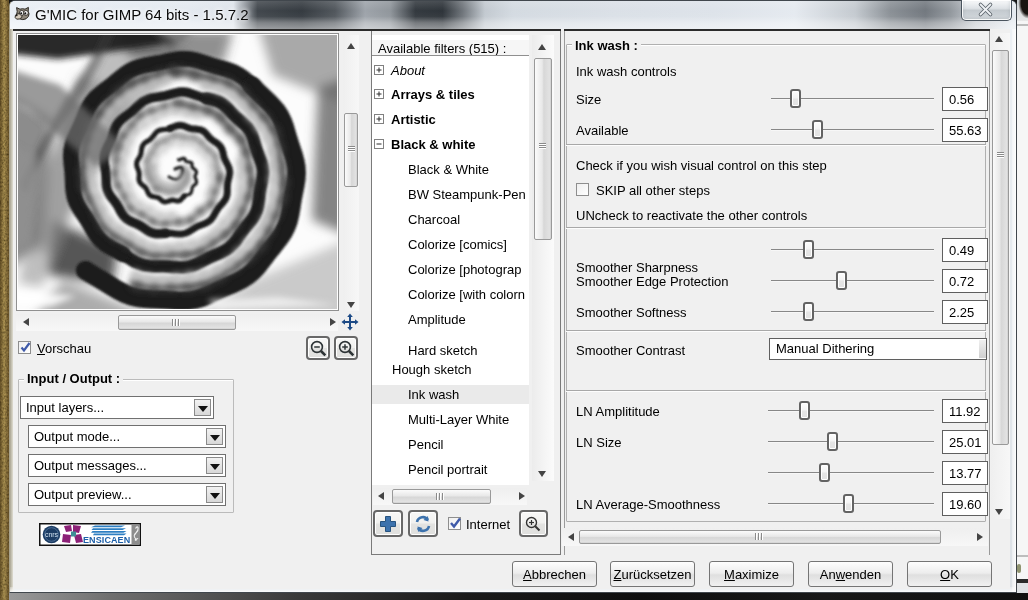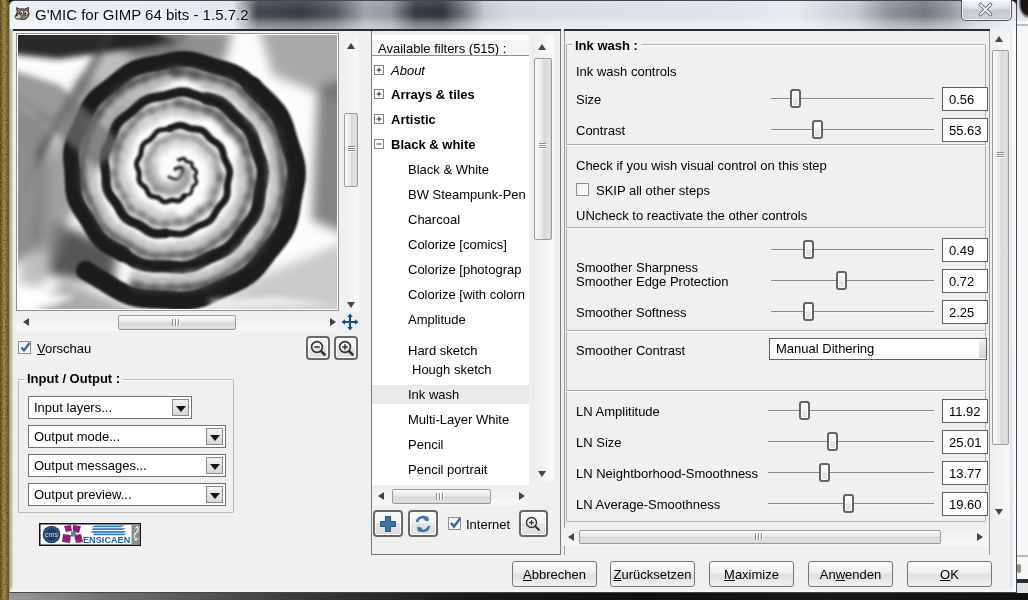--- a/index.html
+++ b/index.html
@@ -228,21 +228,21 @@
 <div class="btn" style="left:334px;top:336px;width:24px;height:24px"></div>
 <svg class="abs" style="left:337px;top:339px" width="19" height="19" viewBox="0 0 19 19">
       <circle cx="8" cy="8" r="5.4" fill="none" stroke="#2e3436" stroke-width="1.6"></circle>
       <line x1="12" y1="12" x2="16.3" y2="16.3" stroke="#2e3436" stroke-width="2.6"></line>
       <line x1="5.2" y1="8" x2="10.8" y2="8" stroke="#2e3436" stroke-width="1.5"></line>
       <line x1="8" y1="5.2" x2="8" y2="10.8" stroke="#2e3436" stroke-width="1.5"></line>
     </svg>
 
 <div class="frame" style="left:18px;top:379px;width:216px;height:134px"></div>
 <div class="flabel" style="left:24px;top:371px">Input / Output :</div>
-<div class="combo" style="left:28px;top:396px;width:164px">
+<div class="combo" style="left:20px;top:396px;width:194px">
       <div class="t">Input layers...</div>
       <div class="b"></div>
     </div>
 <div class="combo" style="left:28px;top:425px;width:198px">
       <div class="t">Output mode...</div>
       <div class="b"></div>
     </div>
 <div class="combo" style="left:28px;top:454px;width:198px">
       <div class="t">Output messages...</div>
       <div class="b"></div>
@@ -288,21 +288,21 @@
 <div class="lbl tree-bold" style="left:391px;top:112px">Artistic</div>
 <div class="lbl tree-bold" style="left:391px;top:137px">Black &amp; white</div>
 <div class="lbl" style="left:408px;top:162px">Black &amp; White</div>
 <div class="lbl" style="left:408px;top:187px">BW Steampunk-Pen</div>
 <div class="lbl" style="left:408px;top:212px">Charcoal</div>
 <div class="lbl" style="left:408px;top:237px">Colorize [comics]</div>
 <div class="lbl" style="left:408px;top:262px">Colorize [photograp</div>
 <div class="lbl" style="left:408px;top:287px">Colorize [with colorn</div>
 <div class="lbl" style="left:408px;top:312px">Amplitude</div>
 <div class="lbl" style="left:408px;top:343px">Hard sketch</div>
-<div class="lbl" style="left:412px;top:362px">Hough sketch</div>
+<div class="lbl" style="left:392px;top:362px">Hough sketch</div>
 <div class="lbl" style="left:408px;top:387px">Ink wash</div>
 <div class="lbl" style="left:408px;top:412px">Multi-Layer White</div>
 <div class="lbl" style="left:408px;top:437px">Pencil</div>
 <div class="lbl" style="left:408px;top:462px">Pencil portrait</div>
 
 <svg class="abs" style="left:374px;top:65px" width="10" height="10" viewBox="0 0 10 10">
       <rect x="0.5" y="0.5" width="9" height="9" fill="#fff" stroke="#808080"></rect>
       <line x1="2.5" y1="5" x2="7.5" y2="5" stroke="#2b2b2b"></line>
       <line x1="5" y1="2.5" x2="5" y2="7.5" stroke="#2b2b2b"></line>
     </svg>
@@ -368,21 +368,21 @@
 <div class="abs" style="left:564px;top:31px;width:426px;height:524px;border-left:1px solid #9a9a9a;border-right:1px solid #9a9a9a;background:#f0f0f0"></div>
 <div class="frame" style="left:566px;top:44px;width:420px;height:478px;border-color:#b0b0b0"></div>
 <div class="flabel" style="left:572px;top:38px">Ink wash :</div>
 <div class="lbl" style="left:576px;top:64px">Ink wash controls</div>
 
 <div class="lbl" style="left:576px;top:92px">Size</div>
 <div class="strack" style="left:771px;top:98px;width:163px"></div>
 <div class="shandle" style="left:790px;top:89px"></div>
 <div class="numbox" style="top:87px">0.56</div>
 
-<div class="lbl" style="left:576px;top:123px">Contrast</div>
+<div class="lbl" style="left:576px;top:123px">Available</div>
 <div class="strack" style="left:771px;top:129px;width:163px"></div>
 <div class="shandle" style="left:812px;top:120px"></div>
 <div class="numbox" style="top:118px">55.63</div>
 <div class="sep" style="left:566px;top:144px;width:420px"></div>
 <div class="lbl" style="left:576px;top:158px">Check if you wish visual control on this step</div>
 <div class="cb" style="left:576px;top:183px"></div>
 <div class="lbl" style="left:596px;top:183px">SKIP all other steps</div>
 <div class="lbl" style="left:576px;top:208px">UNcheck to reactivate the other controls</div>
 <div class="sep" style="left:566px;top:227px;width:420px"></div>
 
@@ -407,21 +407,20 @@
 <div class="sep" style="left:566px;top:390px;width:420px"></div>
 
 <div class="lbl" style="left:576px;top:404px">LN Amplititude</div>
 <div class="strack" style="left:768px;top:410px;width:166px"></div>
 <div class="shandle" style="left:799px;top:401px"></div>
 <div class="numbox" style="top:399px">11.92</div>
 <div class="lbl" style="left:576px;top:435px">LN Size</div>
 <div class="strack" style="left:768px;top:441px;width:166px"></div>
 <div class="shandle" style="left:827px;top:432px"></div>
 <div class="numbox" style="top:430px">25.01</div>
-<div class="lbl" style="left:576px;top:466px">LN Neightborhood-Smoothness</div>
 <div class="strack" style="left:768px;top:472px;width:166px"></div>
 <div class="shandle" style="left:819px;top:463px"></div>
 <div class="numbox" style="top:461px">13.77</div>
 <div class="lbl" style="left:576px;top:497px">LN Average-Smoothness</div>
 <div class="strack" style="left:768px;top:503px;width:166px"></div>
 <div class="shandle" style="left:843px;top:494px"></div>
 <div class="numbox" style="top:492px">19.60</div>
 
 <div class="trk" style="left:562px;top:528px;width:426px;height:18px"></div>
 <div class="tri lf" style="left:568px;top:533px"></div>

